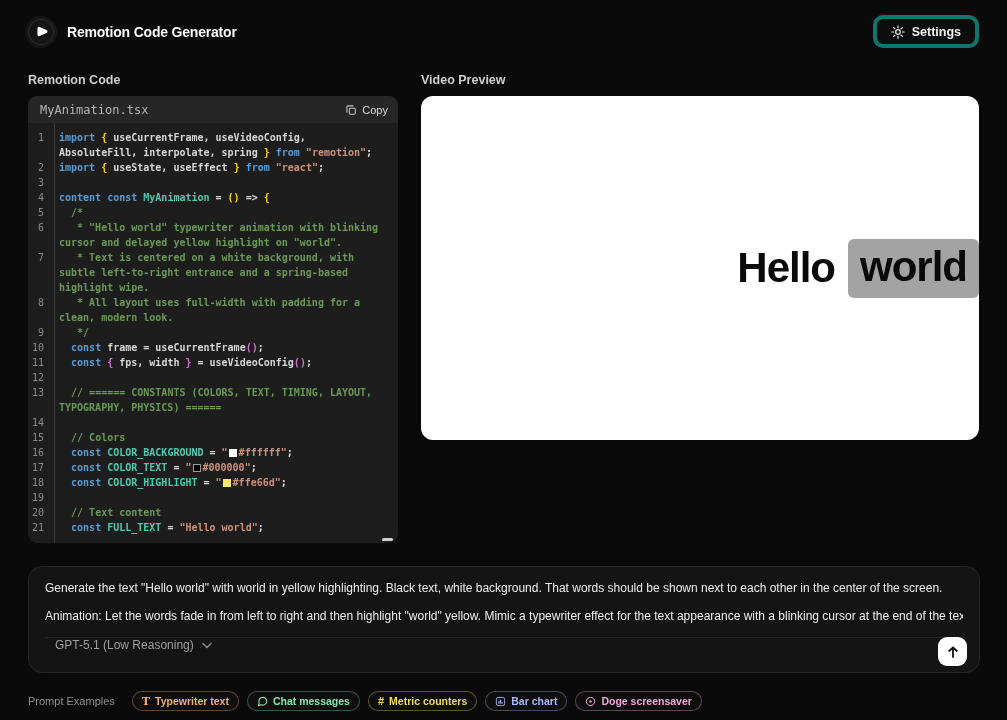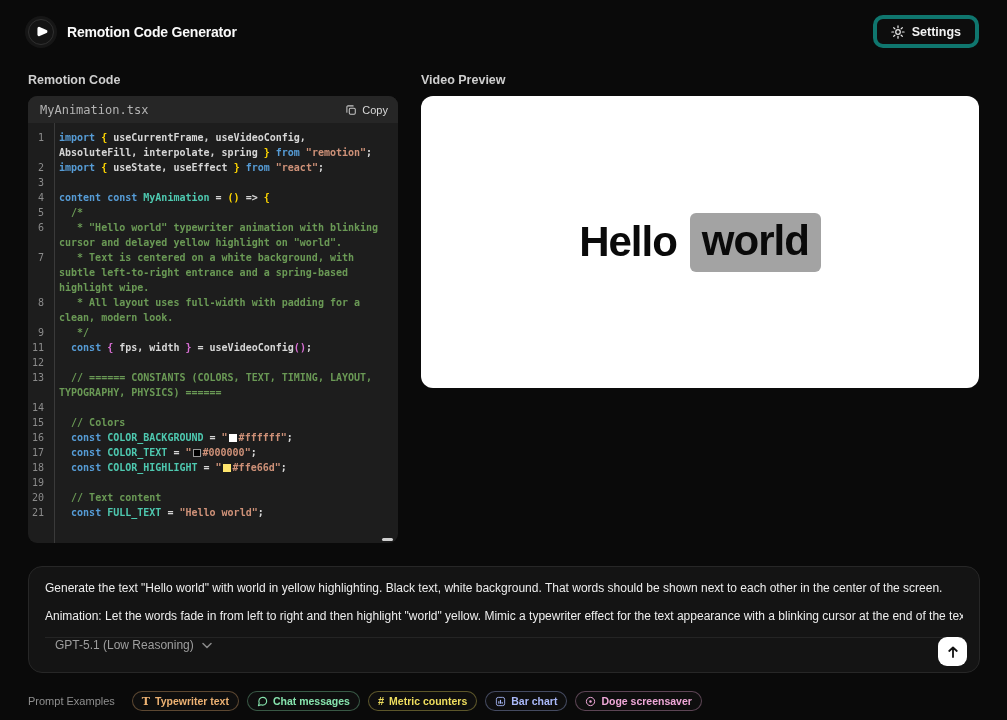--- a/index.html
+++ b/index.html
@@ -55,22 +55,22 @@
   .gutter-divider { position:absolute; left:26px; top:0; bottom:0; width:1px; background:#3a3a3a; }
   .code-line { display:flex; min-height:15px; }
   .ln { width:19px; flex:none; text-align:right; padding-right:6px; color:#8b8b8b; font-weight:normal; }
   .code { flex:1; margin-left:9px; white-space:pre-wrap; }
   .tk-k{color:#569CD6} .tk-p{color:#d6d6d6} .tk-s{color:#CE9178} .tk-c{color:#6A9955}
   .tk-g{color:#FFD700} .tk-m{color:#DA70D6} .tk-t{color:#4EC9B0}
   .swatch{ display:inline-block; width:8px; height:8px; margin:0 2px 0 1px; vertical-align:-1px; }
   .hscroll-thumb{ position:absolute; right:5px; bottom:2px; width:11px; height:3px; border-radius:2px; background:#cfcfcf; }
   
   .preview-box {
-    height:292px; background:#ffffff; border-radius:12px;
-    display:flex; align-items:center; justify-content:center;
+    height:344px; background:#ffffff; border-radius:12px;
+    display:flex; align-items:center; justify-content:flex-end;
   }
   .hello { display:flex; align-items:center; gap:13px; font-size:42px; font-weight:700; color:#0a0a0a; letter-spacing:-1px; }
   .hl { border-radius:6px; padding:4px 12px 7px; }
   
   .prompt-card {
     margin:23px 27px 0 28px; height:107px;
     background:#141414; border:1px solid #272727; border-radius:14px;
     padding:14px 16px 0; display:flex; flex-direction:column; position:relative;
   }
   .prompt-text p { font-size:12px; color:#ededed; white-space:nowrap; overflow:hidden; margin:0 0 14px; }
@@ -181,20 +181,24 @@
           </div>
           <div class="code-line">
             <span class="ln">8</span>
             <span class="code"><span class="tk-c">   * All layout uses full-width with padding for a clean, modern look.</span></span>
           </div>
           <div class="code-line">
             <span class="ln">9</span>
             <span class="code"><span class="tk-c">   */</span></span>
           </div>
           <div class="code-line">
+            <span class="ln">10</span>
+            <span class="code"><span class="tk-p">  </span><span class="tk-k">const</span><span class="tk-p"> frame = useCurrentFrame</span><span class="tk-m">()</span><span class="tk-p">;</span></span>
+          </div>
+          <div class="code-line">
             <span class="ln">11</span>
             <span class="code"><span class="tk-p">  </span><span class="tk-k">const</span><span class="tk-p"> </span><span class="tk-m">{</span><span class="tk-p"> fps, width </span><span class="tk-m">}</span><span class="tk-p"> = useVideoConfig</span><span class="tk-m">()</span><span class="tk-p">;</span></span>
           </div>
           <div class="code-line">
             <span class="ln">12</span>
             <span class="code"></span>
           </div>
           <div class="code-line">
             <span class="ln">13</span>
             <span class="code"><span class="tk-c">  // ====== CONSTANTS (COLORS, TEXT, TIMING, LAYOUT, TYPOGRAPHY, PHYSICS) ======</span></span>

